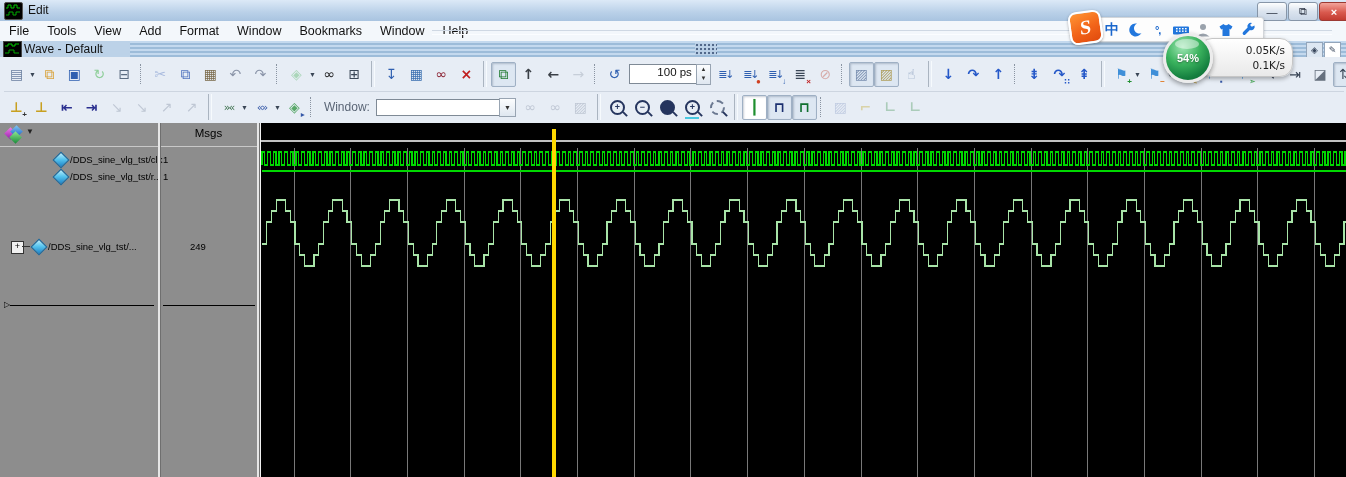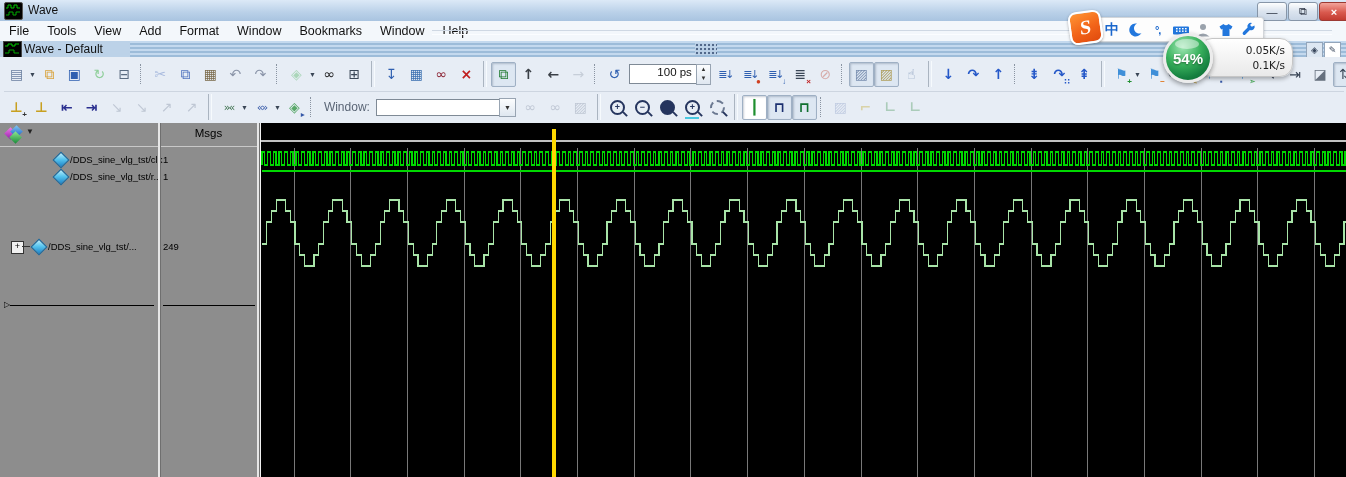--- a/index.html
+++ b/index.html
@@ -108,33 +108,33 @@
   .sp-arrow{font-size:11px;font-weight:bold;}
   .sp-up{color:#d22c1e;}
   .sp-down{color:#1d9e45;}
   .sp-txt{font-size:10.5px;color:#1a1a1a;font-family:"DejaVu Sans",sans-serif;}
   .rec-circle{position:absolute;left:1163px;top:33px;width:44px;height:44px;border-radius:50%;
     border:3px solid #ececec;box-shadow:0 2px 5px rgba(0,0,0,.4);z-index:51;
     background:radial-gradient(circle at 38% 25%,#9fe6b4,#3bb35e 40%,#158040 72%,#0b612d);
     display:flex;align-items:center;justify-content:center;}
   .rec-circle::after{content:"";position:absolute;left:9px;top:3px;width:24px;height:10px;border-radius:50%;
     background:rgba(255,255,255,.45);}
-  .rec-pct{color:#fff;font-size:15px;font-weight:bold;text-shadow:0 1px 2px rgba(0,0,0,.4);}
+  .rec-pct{color:#fff;font-size:11px;font-weight:bold;text-shadow:0 1px 2px rgba(0,0,0,.4);}
 </style>
 </head>
 <body>
 
 <div class="titlebar">
   <span class="appicon">
     <svg width="17" height="16">
         <polyline points="1,5 3,5 3,2 6,2 6,5 9,5 9,2 12,2 12,5 15,5" fill="none" stroke="#00c800" stroke-width="1"></polyline>
         <polyline points="1,12 4,12 4,9 8,9 8,12 11,12 11,9 15,9" fill="none" stroke="#00a800" stroke-width="1"></polyline>
       </svg>
   </span>
-  <span class="title-text">Wave</span>
+  <span class="title-text">Edit</span>
   <span class="winbtn" style="left:1257px">—</span>
   <span class="winbtn" style="left:1288px">⧉</span>
   <span class="winbtn close" style="left:1319px">×</span>
 </div>
 
 <div class="menubar">
     <div id="menu-items" style="display:flex">
       <span class="mitem">File</span>
       <span class="mitem">Tools</span>
       <span class="mitem">View</span>
@@ -446,21 +446,21 @@
       <div class="sigrow" style="top: 46px; left: 0px; width: 258px;">
         <div class="sigdiamond" style="left: 55px; top: 2px;"></div>
         <div class="signame" style="left: 70px; top: 2px;">/DDS_sine_vlg_tst/r...</div>
         <div class="sigval" style="top: 2px;">1</div>
       </div>
       <div class="sigrow" style="top: 116px; left: 0px; width: 258px;">
         <div class="expander" style="top: 2px;">+</div>
         <div class="expdash" style="top: 7px;"></div>
         <div class="sigdiamond" style="left: 33px; top: 2px;"></div>
         <div class="signame" style="left: 48px; top: 2px;">/DDS_sine_vlg_tst/...</div>
-        <div class="sigval" style="top: 2px;">249</div>
+        <div class="sigval" style="top: 2px; margin-left: 27px;">249</div>
       </div>
     </div>
 
   <span class="curs-tri" style="left:4px;top:177px">▷</span>
   <div class="cursrow-line" style="left:10px;top:182px;width:144px"></div>
   <div class="cursrow-line" style="left:163px;top:182px;width:92px"></div>
   <div class="colsep1"></div>
   <div class="colsep2"></div>
 
   <div id="wave-wrap">

